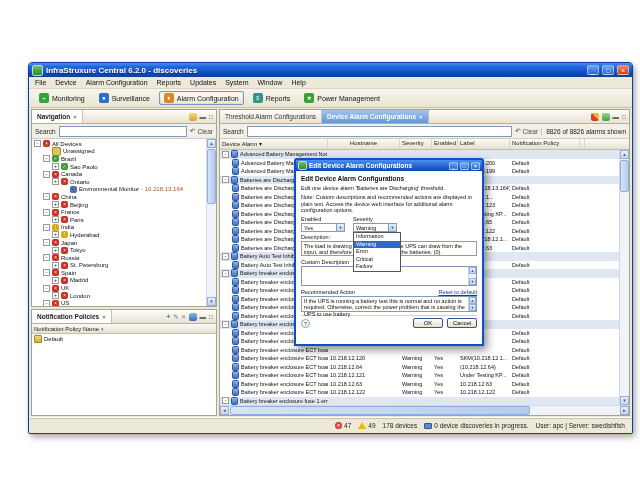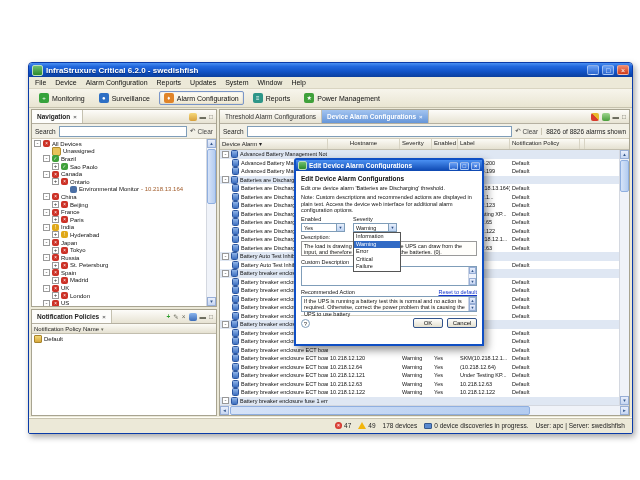--- a/index.html
+++ b/index.html
@@ -128,21 +128,21 @@
   .spacer{flex:1;}
 </style>
 </head>
 <body>
 
 <div id="canvas">
   <div class="window">
 
     <div class="titlebar">
       <div class="app-icon"></div>
-      <div class="title-text">InfraStruxure Critical 6.2.0 - swedishfish</div>
+      <div class="title-text">InfraStruxure Central 6.2.0 - discoveries</div>
       <div class="tb-btn">_</div>
       <div class="tb-btn">□</div>
       <div class="tb-btn tb-close">×</div>
     </div>
 
     <div class="menubar" id="menu-bar">
         <span>File</span>
         <span>Device</span>
         <span>Alarm Configuration</span>
         <span>Reports</span>

